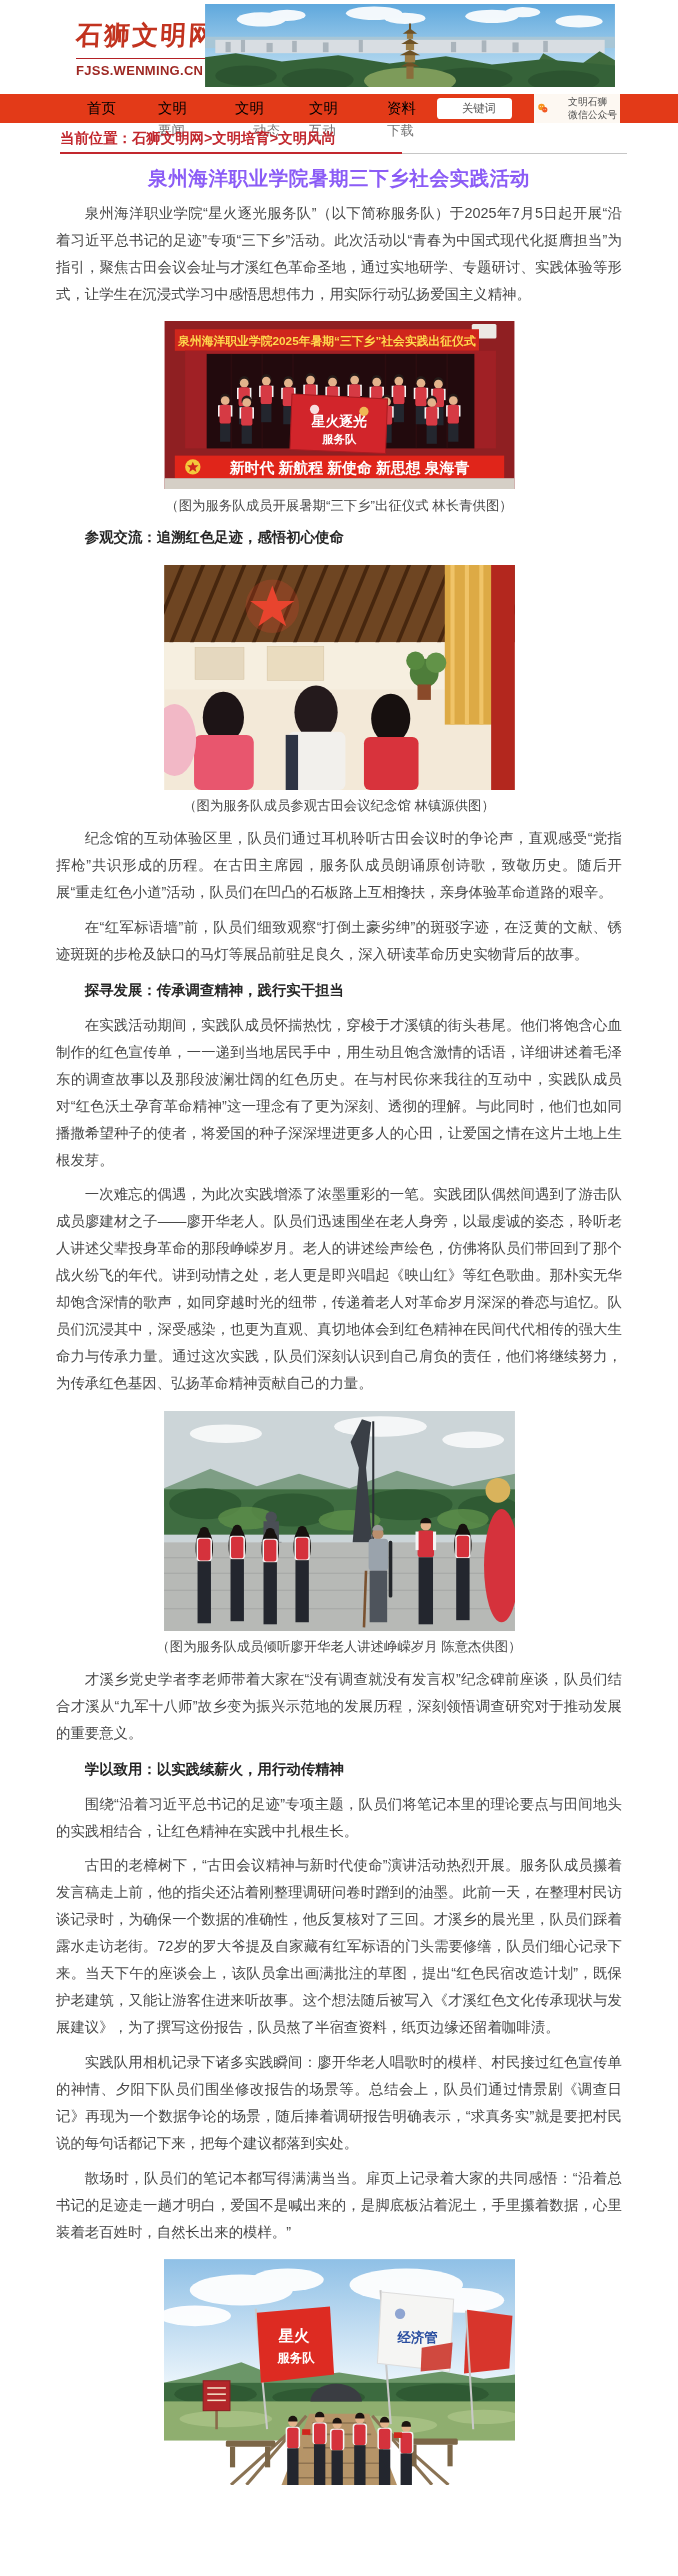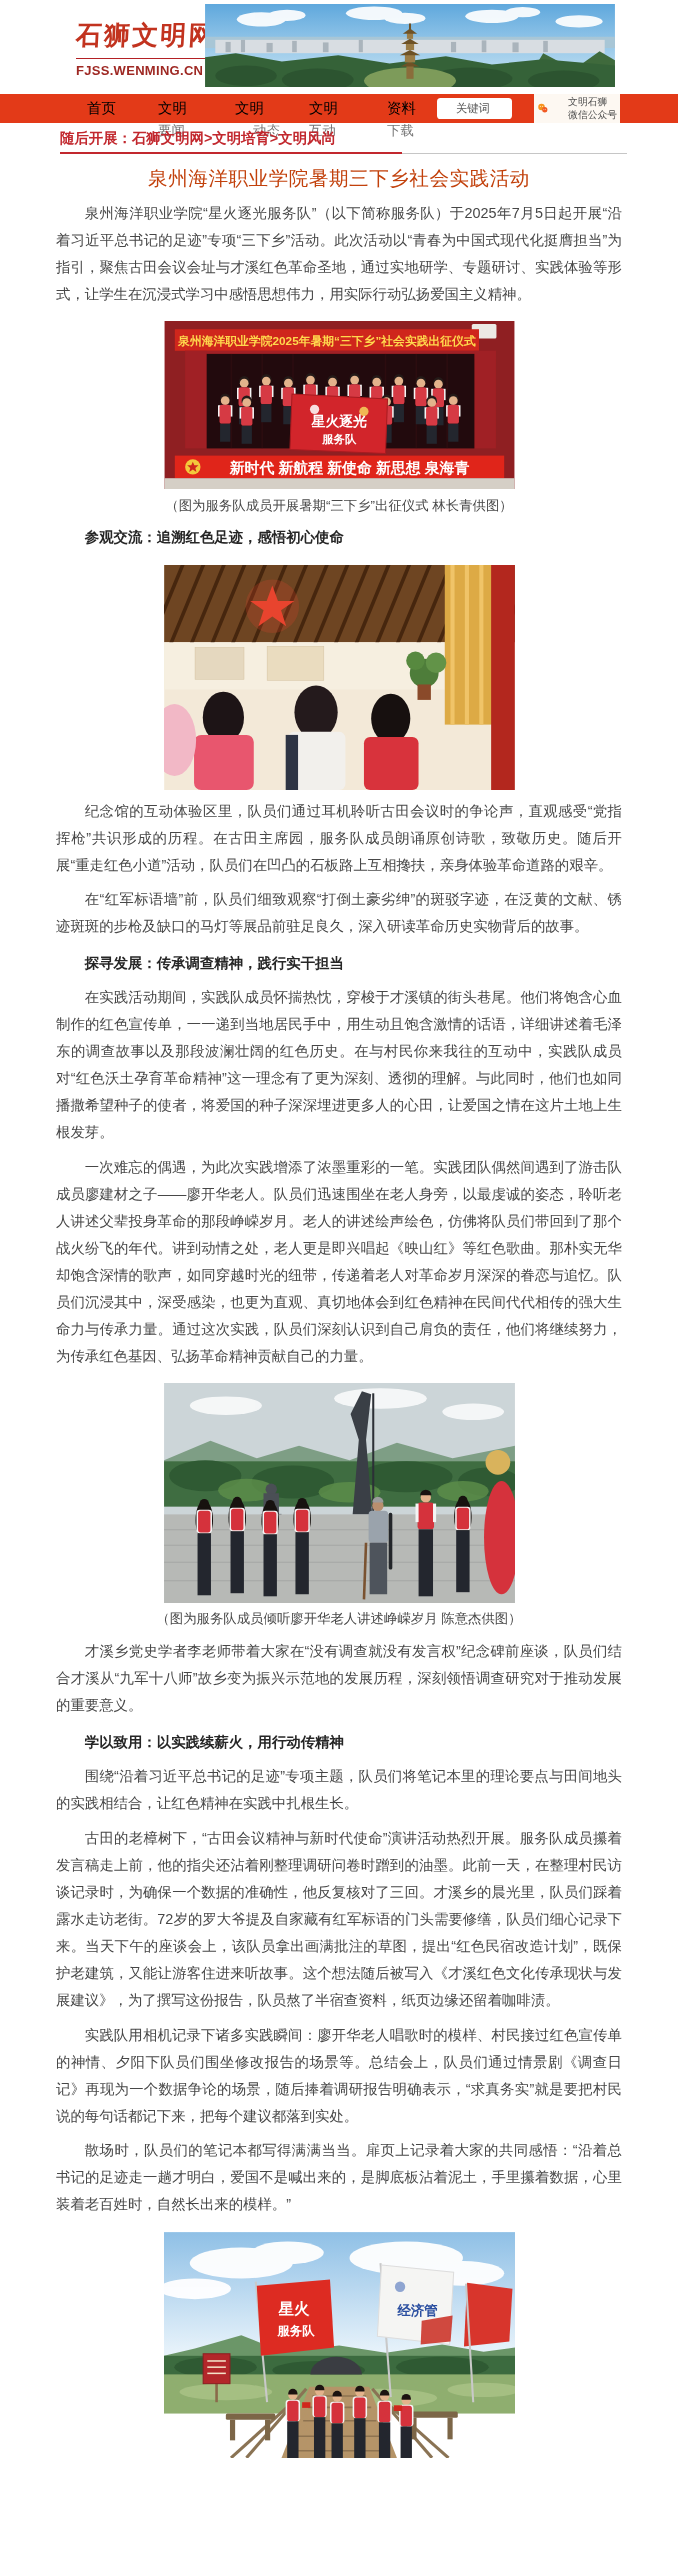--- a/index.html
+++ b/index.html
@@ -11,39 +11,39 @@
   .logo-cn{font-family:"DejaVu Serif","Liberation Serif",serif;font-size:26px;font-weight:bold;
            color:#c2331f;letter-spacing:2.1px;transform:skewX(-3deg);white-space:nowrap;}
   .logo-rule{height:1.5px;background:#b32024;margin:5.2px 0 4.1px;width:132px;}
   .logo-en{font-size:13px;font-weight:bold;color:#9e2823;letter-spacing:0.3px;}
   .banner{position:absolute;left:204px;top:4.1px;width:412px;height:83px;overflow:hidden;}
 
   
   .nav{position:relative;height:29px;background:#e33a18;}
   .nav-item{position:absolute;top:0;height:40px;line-height:29px;color:#000000;font-size:14.4px;cursor:pointer;white-space:nowrap;}
   .search{position:absolute;left:437px;top:4.1px;width:75px;height:20.6px;background:#fff;border-radius:3.6px;
-          display:flex;align-items:center;justify-content:space-between;padding:0 17px;box-sizing:border-box;}
+          display:flex;align-items:center;justify-content:space-between;padding:0 23px;box-sizing:border-box;}
   .search input{border:none;outline:none;width:45px;font-size:11.3px;color:#555;background:transparent;
                 font-family:"Liberation Sans","DejaVu Sans",sans-serif;}
   .search input::placeholder{color:#5a5a5a;}
   .wechat{position:absolute;left:534px;top:-0.5px;width:80px;height:30px;background:#fdf8f2;
           display:flex;align-items:center;gap:19px;padding:0 3.1px;cursor:pointer;}
   .wechat-txt{font-size:9.8px;color:#4f4f4f;line-height:12.4px;white-space:nowrap;}
 
   
   .crumb-zone{position:relative;height:32px;background:#fff;}
   .ghost{position:absolute;top:-1px;font-size:13.4px;color:#4c4c4c;opacity:.78;z-index:1;white-space:nowrap;}
   .breadcrumb{position:absolute;left:60px;top:6.2px;z-index:2;font-size:14.4px;font-weight:bold;color:#c2282e;white-space:nowrap;}
   .breadcrumb .bc-link{cursor:pointer;}
   .rule-red{position:absolute;left:60px;top:29px;width:342px;height:2.1px;background:#c2282e;z-index:3;}
   .rule-gray{position:absolute;left:402px;top:30px;width:225px;height:0.5px;background:#c6c6c6;z-index:3;}
 
   
   .article{padding:0 56px;}
-  .title{text-align:center;font-size:19.6px;font-weight:normal;color:#c2410c;margin:10.3px 0 6.2px;letter-spacing:0.5px;}
+  .title{text-align:center;font-size:19.6px;font-weight:bold;color:#8b5cf6;margin:10.3px 0 6.2px;letter-spacing:0.5px;}
   .meta{text-align:center;font-size:10.3px;color:#3c3c3c;margin:0 0 15.5px;}
   .meta span{margin:0 3.1px;}
   .meta .gap{display:inline-block;width:13.4px;}
   .abody p{font-size:14.4px;line-height:27px;color:#474747;text-align:justify;text-indent:2em;margin:7.7px 0;}
   .abody h3{font-size:14.4px;line-height:27px;color:#262626;font-weight:bold;text-indent:2em;margin:9.3px 0 3.1px;}
   figure{margin:13.4px 0 2.1px;}
   figure svg{display:block;margin:0 auto;}
   .caption{text-align:center;font-size:13.4px;line-height:19.6px;color:#474747;margin:6.2px 0 9.3px;}
 </style>
 </head>
@@ -146,21 +146,21 @@
   </div>
 </div>
 
 <div class="crumb-zone">
   <span class="ghost" style="left:158px">要闻</span>
   <span class="ghost" style="left:253px">动态</span>
   <span class="ghost" style="left:309px">互动</span>
   <span class="ghost" style="left:387px">下载</span>
 
   <div class="breadcrumb">
-    <span>随后开展：</span><span class="bc-link">石狮文明网&gt;文明培育&gt;文明风尚</span>
+    <span>当前位置：</span><span class="bc-link">石狮文明网&gt;文明培育&gt;文明风尚</span>
   </div>
   <div class="rule-red"></div>
   <div class="rule-gray"></div>
 </div>
 
 <div class="article">
   <div class="title">泉州海洋职业学院暑期三下乡社会实践活动</div>
 
   <div class="abody">
 
@@ -279,20 +279,21 @@
           <rect x="58" y="330" width="116" height="107" rx="14" fill="#e8566e"></rect>
           <ellipse cx="295" cy="286" rx="42" ry="52" fill="#241a1c"></ellipse>
           <rect x="240" y="324" width="112" height="113" rx="12" fill="#f2f0ec"></rect>
           <rect x="236" y="330" width="24" height="107" fill="#2e3444"></rect>
           <ellipse cx="440" cy="298" rx="38" ry="48" fill="#17100f"></ellipse>
           <rect x="388" y="334" width="106" height="103" rx="12" fill="#d8333c"></rect>
           <ellipse cx="20" cy="340" rx="42" ry="70" fill="#f2b8c6"></ellipse>
         </g>
       </svg>
     </figure>
+    <div class="caption">（图为服务队成员参观古田会议纪念馆 林镇源供图）</div>
 
     <p>纪念馆的互动体验区里，队员们通过耳机聆听古田会议时的争论声，直观感受“党指挥枪”共识形成的历程。在古田主席园，服务队成员朗诵原创诗歌，致敬历史。随后开展“重走红色小道”活动，队员们在凹凸的石板路上互相搀扶，亲身体验革命道路的艰辛。</p>
     <p>在“红军标语墙”前，队员们细致观察“打倒土豪劣绅”的斑驳字迹，在泛黄的文献、锈迹斑斑的步枪及缺口的马灯等展品前驻足良久，深入研读革命历史实物背后的故事。</p>
 
     <h3>探寻发展：传承调查精神，践行实干担当</h3>
     <p>在实践活动期间，实践队成员怀揣热忱，穿梭于才溪镇的街头巷尾。他们将饱含心血制作的红色宣传单，一一递到当地居民手中，用生动且饱含激情的话语，详细讲述着毛泽东的调查故事以及那段波澜壮阔的红色历史。在与村民你来我往的互动中，实践队成员对“红色沃土孕育革命精神”这一理念有了更为深刻、透彻的理解。与此同时，他们也如同播撒希望种子的使者，将爱国的种子深深埋进更多人的心田，让爱国之情在这片土地上生根发芽。</p>
     <p>一次难忘的偶遇，为此次实践增添了浓墨重彩的一笔。实践团队偶然间遇到了游击队成员廖建材之子——廖开华老人。队员们迅速围坐在老人身旁，以最虔诚的姿态，聆听老人讲述父辈投身革命的那段峥嵘岁月。老人的讲述绘声绘色，仿佛将队员们带回到了那个战火纷飞的年代。讲到动情之处，老人更是即兴唱起《映山红》等红色歌曲。那朴实无华却饱含深情的歌声，如同穿越时光的纽带，传递着老人对革命岁月深深的眷恋与追忆。队员们沉浸其中，深受感染，也更为直观、真切地体会到红色精神在民间代代相传的强大生命力与传承力量。通过这次实践，队员们深刻认识到自己肩负的责任，他们将继续努力，为传承红色基因、弘扬革命精神贡献自己的力量。</p>
 
     <figure>
       <svg width="351" height="220" viewBox="0 0 681 427">

